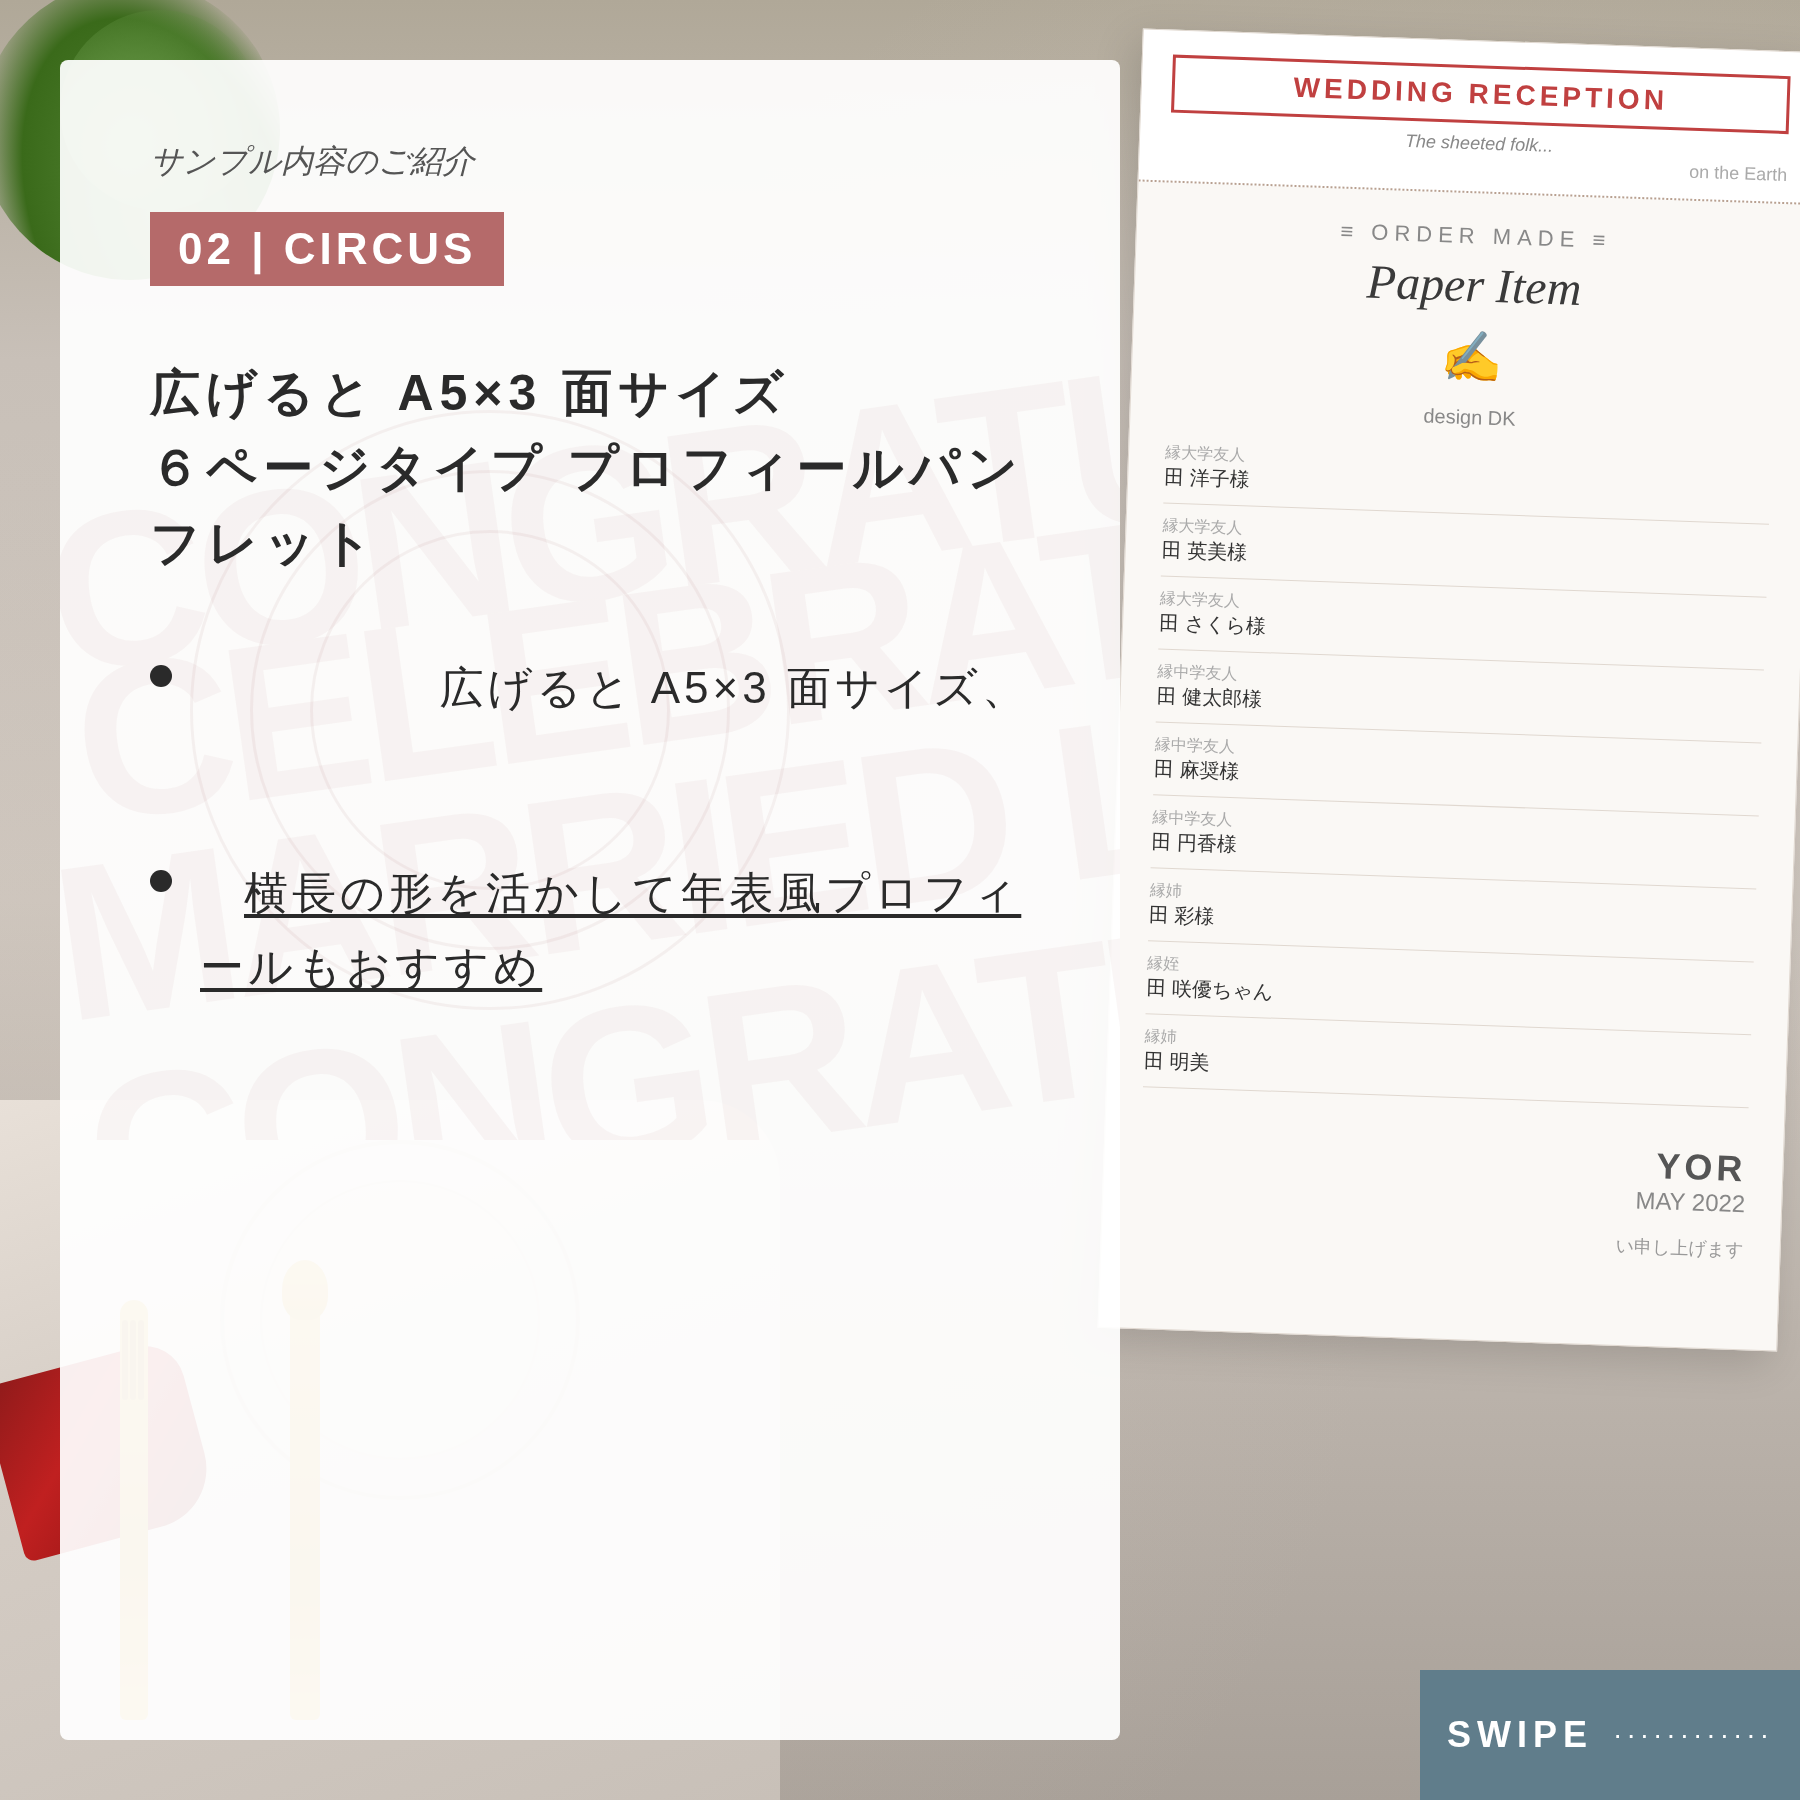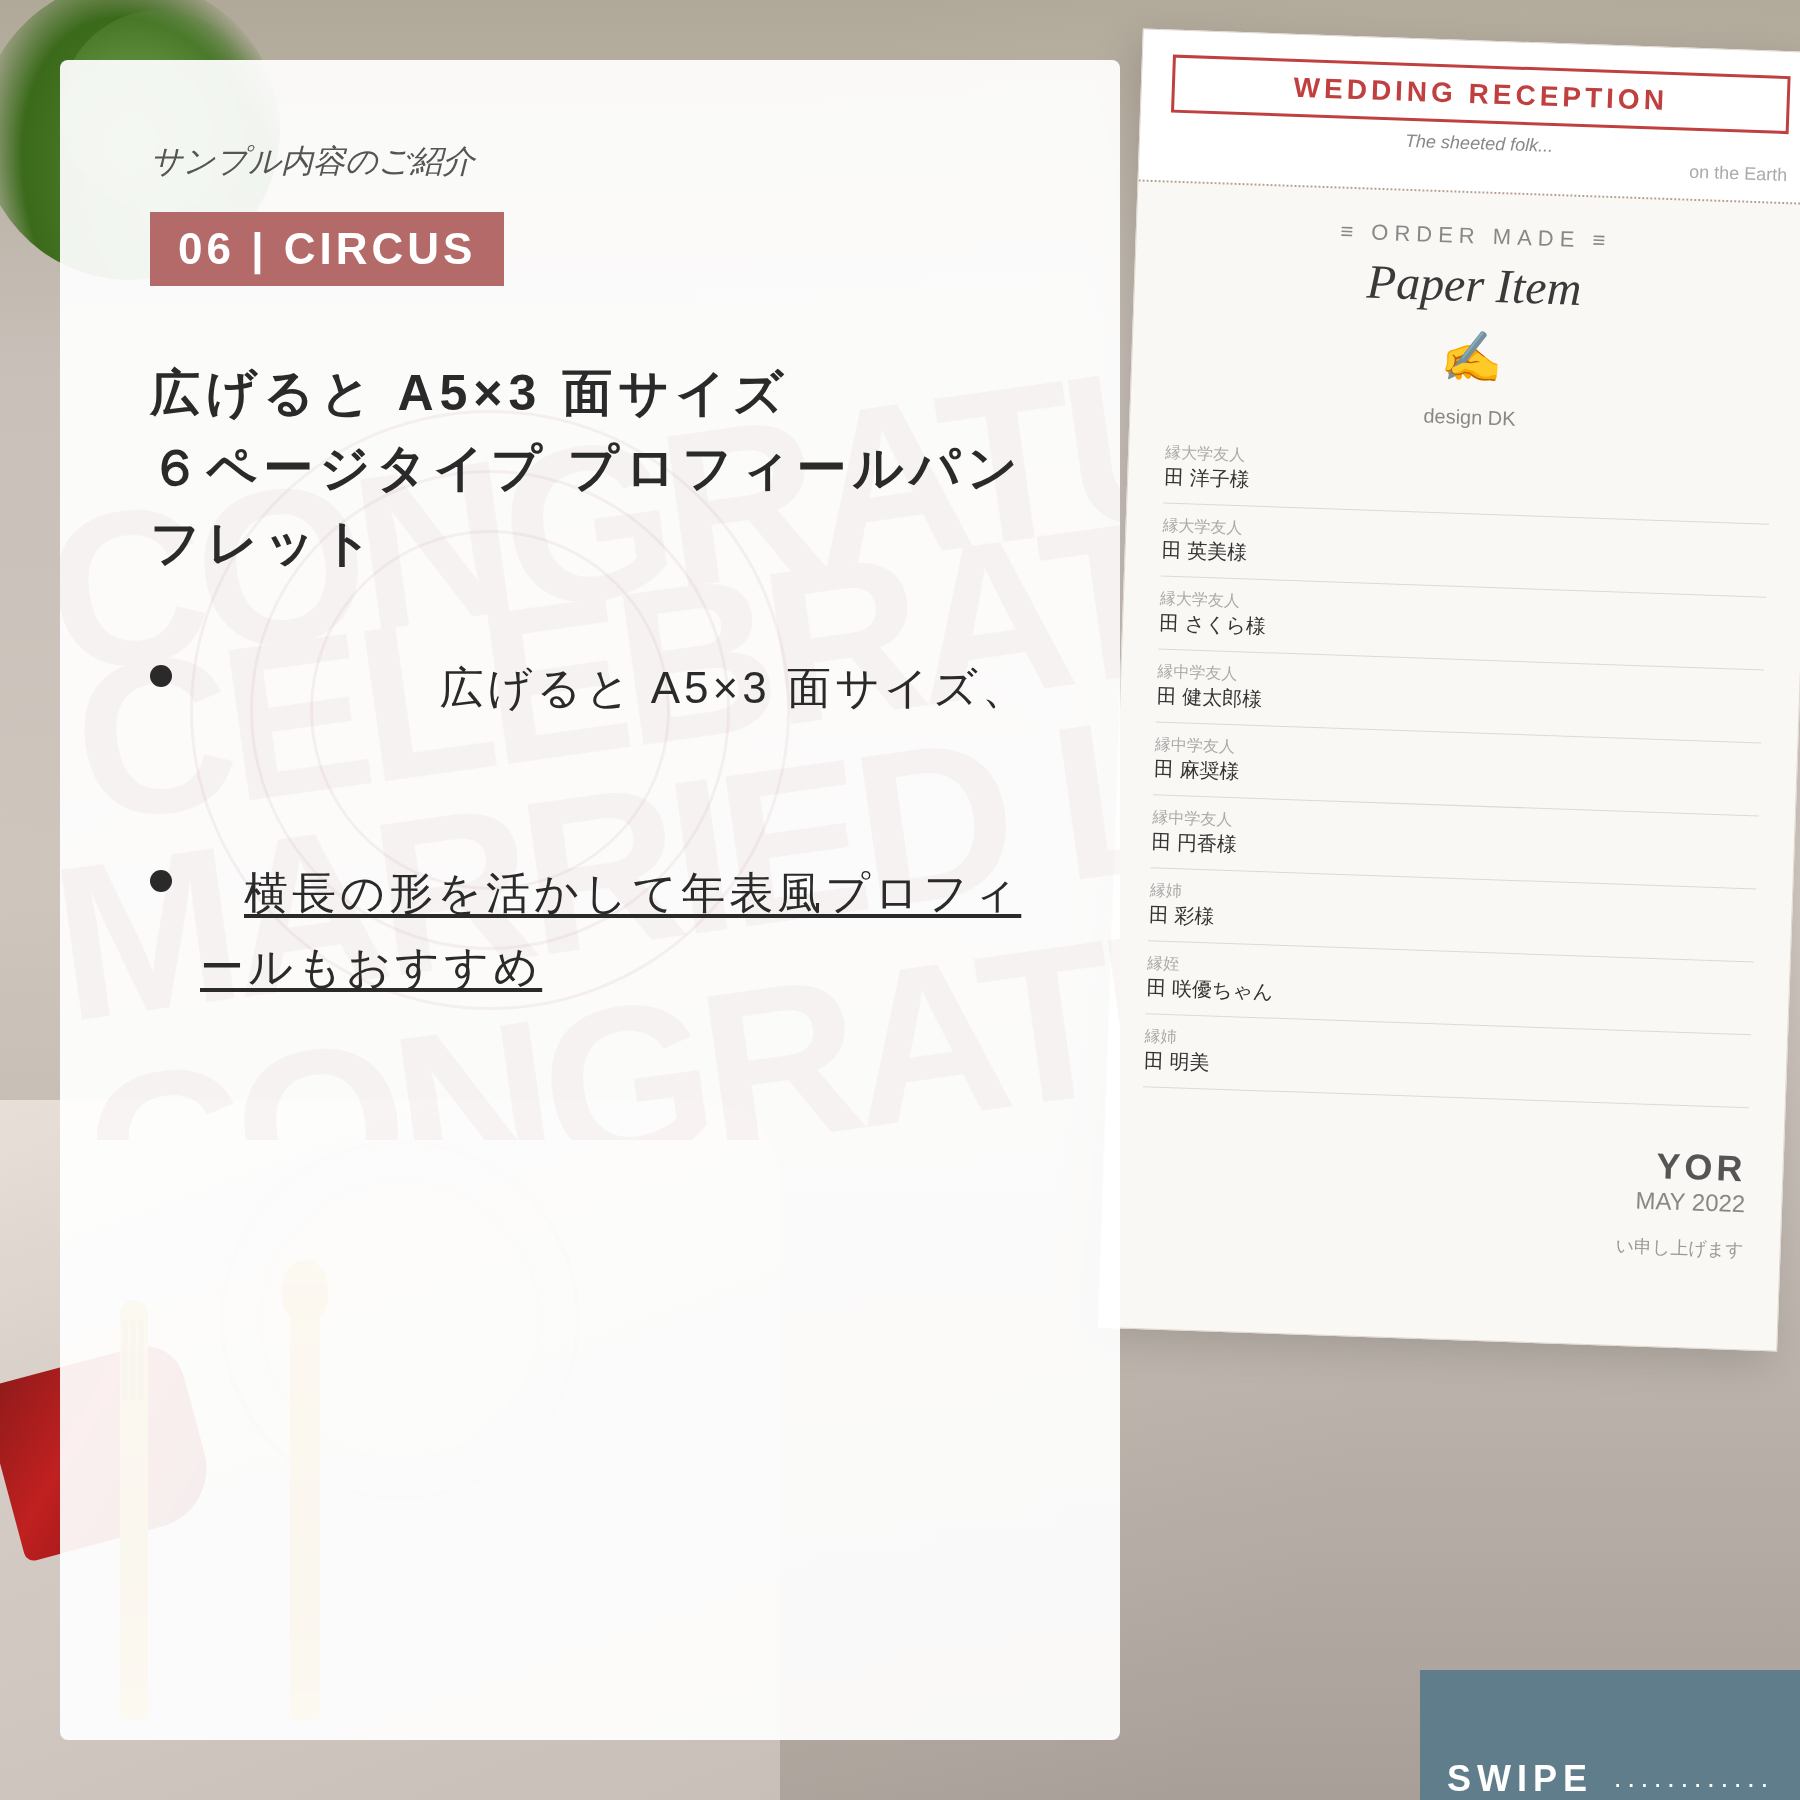--- a/index.html
+++ b/index.html
@@ -307,21 +307,21 @@
 
     
     .swipe-area {
       position: absolute;
       bottom: 0; right: 0;
       width: 380px;
       height: 130px;
       background: #607d8b;
       z-index: 20;
       display: flex;
-      align-items: flex-end;
+      align-items: center;
       justify-content: center;
       gap: 20px;
     }
 
     .swipe-text {
       color: white;
       font-size: 36px;
       font-weight: bold;
       letter-spacing: 6px;
     }
@@ -490,21 +490,21 @@
     <div class="watermark-circle wc2"></div>
     <div class="watermark-circle wc3"></div>
   </div>
 
   <div class="card-content">
 
     
     <div class="subtitle">サンプル内容のご紹介</div>
 
     
-    <div class="title-badge">06 | CIRCUS</div>
+    <div class="title-badge">02 | CIRCUS</div>
 
     
     <div class="main-title">
       <span>広げると A5×3 面サイズ</span><br>
       <span>６ページタイプ プロフィールパンフレット</span>
     </div>
 
     
     <div class="bullet-section">
       <div class="bullet-item">

